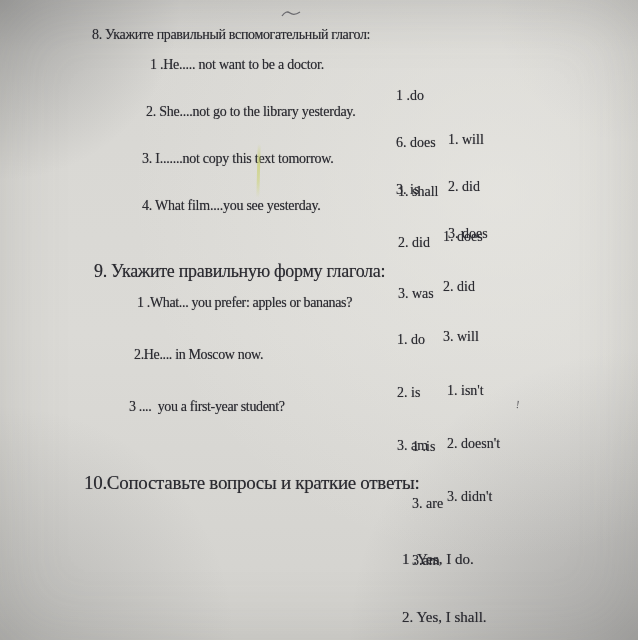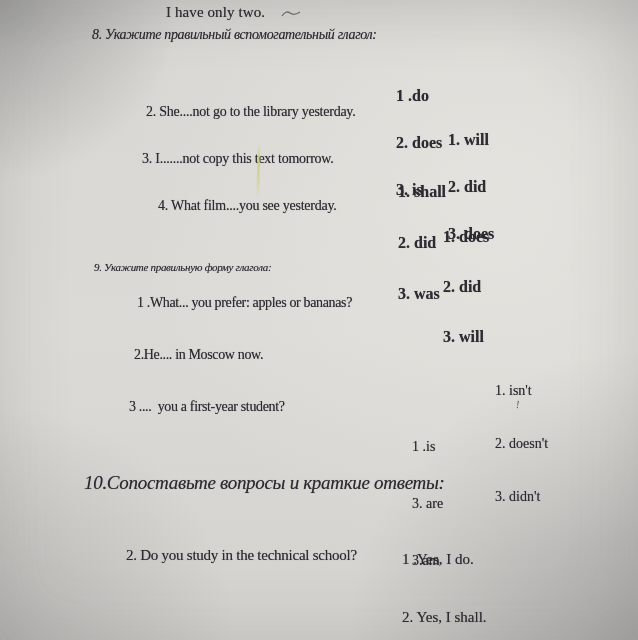--- a/index.html
+++ b/index.html
@@ -14,108 +14,112 @@
       radial-gradient(circle at 78% 30%, rgba(236,235,230,.55), rgba(236,235,230,0) 55%),
       radial-gradient(circle at 0% 0%, rgba(70,71,74,.34), rgba(70,71,74,0) 20%),
       radial-gradient(circle at 100% 0%, rgba(110,110,112,.15), rgba(110,110,112,0) 16%),
       radial-gradient(circle at 0% 100%, rgba(85,86,88,.24), rgba(85,86,88,0) 26%),
       radial-gradient(circle at 100% 100%, rgba(68,68,72,.30), rgba(68,68,72,0) 32%),
       linear-gradient(180deg,#cfcecb 0%,#d8d7d3 8%,#dbdad6 52%,#d3d2ce 100%);
     box-shadow:inset 0 0 70px rgba(95,95,92,.20);
   }
   .t{position:absolute;white-space:pre;line-height:1.15;
      text-shadow:0 0 .7px rgba(43,43,49,.55);}
-  .h{font-style:italic;}
+  .h{}
   .fs-intro{font-size:15px;letter-spacing:.1px;}
   .fs-h8 {font-size:14px;letter-spacing:-.35px;}
-  .fs-h9 {font-size:11px;letter-spacing:-.30px;}
+  .fs-h9 {font-size:18px;letter-spacing:-.30px;}
   .fs-h10{font-size:19px;letter-spacing:-.30px;}
   .fs-q8 {font-size:14px;letter-spacing:-.25px;}
   .fs-q9 {font-size:14px;letter-spacing:-.35px;}
   .fs-q10{font-size:15px;letter-spacing:-.25px;}
   .opts div{white-space:pre;}
-  .o8 {font-size:16px;line-height:15.8px;font-weight:bold;}
+  .o8 {font-size:14px;line-height:15.8px;}
   .o9 {font-size:14px;line-height:17.8px;}
   .o10{font-size:15px;line-height:19.2px;}
   .q10 div{white-space:pre;line-height:20px;}
   .streak{
     position:absolute;left:257px;top:144px;width:3px;height:54px;
     background:linear-gradient(180deg,rgba(200,208,110,0) 0%,rgba(198,206,100,.65) 30%,rgba(205,212,120,.55) 70%,rgba(200,208,110,0) 100%);
     transform:rotate(1.5deg);border-radius:2px;
   }
   .inkspot{position:absolute;left:516px;top:398px;font-size:11px;color:#3a3a40;
     transform:rotate(8deg);opacity:.8;}
   .squiggle{position:absolute;left:281px;top:9px;opacity:.75;}
 </style>
 </head>
 <body>
 
 <div class="photo">
 
-  <div class="t fs-intro" style="left:166px;top:4px;">I have only two.</div>
 
   <svg class="squiggle" width="20" height="9" viewBox="0 0 20 9">
     <path d="M1,7 Q5,1 9,4 T19,3" fill="none" stroke="#4a4a50" stroke-width="1.3"></path>
   </svg>
 
   <div class="t h fs-h8" style="left:92px;top:27px;">8. Укажите правильный вспомогательный глагол:</div>
 
+  <div class="t fs-q8" style="left:150px;top:57px;">1 .He..... not want to be a doctor.</div>
   <div class="t opts o8" style="left:396px;top:56px;">
     <div>1 .do</div>
-    <div>2. does</div>
+    <div>6. does</div>
     <div>3. is</div>
   </div>
 
   <div class="t fs-q8" style="left:146px;top:104px;">2. She....not go to the library yesterday.</div>
   <div class="t opts o8" style="left:448px;top:100px;">
     <div>1. will</div>
     <div>2. did</div>
     <div>3. does</div>
   </div>
 
   <div class="t fs-q8" style="left:142px;top:151px;">3. I.......not copy this text tomorrow.</div>
   <div class="t opts o8" style="left:398px;top:149px;line-height:17px;">
     <div>1. shall</div>
     <div>2. did</div>
     <div>3. was</div>
   </div>
 
-  <div class="t fs-q8" style="left:142px;top:198px;margin-left:16px;">4. What film....you see yesterday.</div>
+  <div class="t fs-q8" style="left:142px;top:198px;">4. What film....you see yesterday.</div>
   <div class="t opts o8" style="left:443px;top:196px;line-height:16.6px;">
     <div>1. does</div>
     <div>2. did</div>
     <div>3. will</div>
   </div>
 
   <div class="streak"></div>
 
   <div class="t h fs-h9" style="left:94px;top:261px;">9. Укажите правильную форму глагола:</div>
 
   <div class="t fs-q9" style="left:137px;top:295px;font-family:Liberation Serif, serif;">1 .What... you prefer: apples or bananas?</div>
+  <div class="t opts o9" style="left:397px;top:295px;">
+    <div>1. do</div>
+    <div>2. is</div>
+    <div>3. am</div>
+  </div>
 
   <div class="t fs-q9" style="left:134px;top:347px;">2.He.... in Moscow now.</div>
-  <div class="t opts o9" style="left:447px;top:346px;margin-left:48px;">
+  <div class="t opts o9" style="left:447px;top:346px;">
     <div>1. isn't</div>
     <div>2. doesn't</div>
     <div>3. didn't</div>
   </div>
 
   <div class="t fs-q9" style="left:129px;top:399px;">3 ....  you a first-year student?</div>
   <div class="t opts o9" style="left:404px;top:399px;line-height:19px;margin-left:8px;">
     <div>1 .is</div>
     <div>3. are</div>
     <div>3.am</div>
   </div>
 
   <div class="inkspot">!</div>
 
   <div class="t h fs-h10" style="left:84px;top:472px;">10.Сопоставьте вопросы и краткие ответы:</div>
 
   <div class="t q10 fs-q10" style="left:126px;top:510px;">
-    <div>2. Do you study in the technical school?</div>
     
     
     
     
   </div>
 
   <div class="t opts o10" style="left:402px;top:512px;">
     <div>1 .Yes, I do.</div>
     <div>2. Yes, I shall.</div>
     

